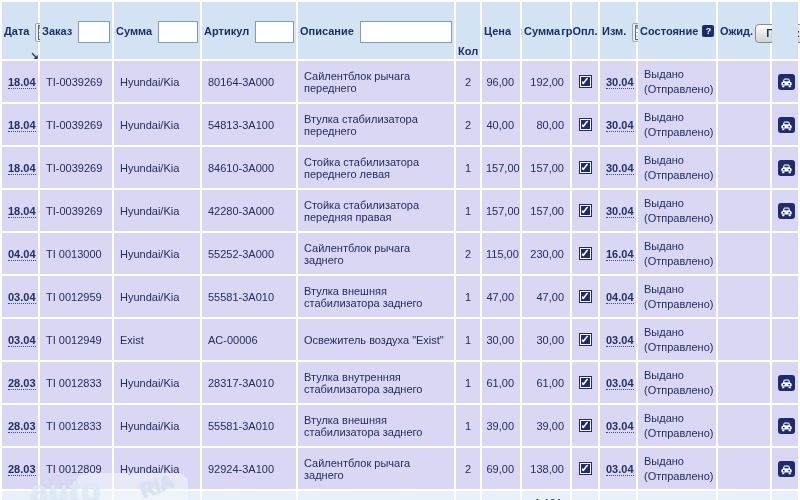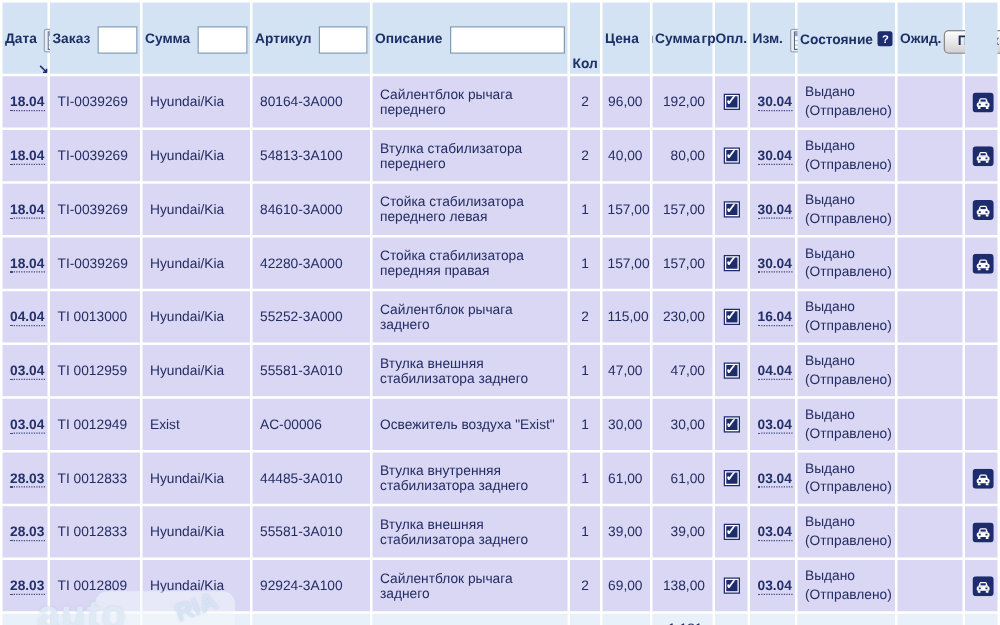--- a/index.html
+++ b/index.html
@@ -639,21 +639,21 @@
     <td class="a-center">
       <a class="link-dotted date-link">28.03</a>
     </td>
     <td class="a-left">
       <span>TI 0012833</span>
     </td>
     <td class="a-left">
       <span>Hyundai/Kia</span>
     </td>
     <td class="a-left">
-      <span>44485-3A010</span>
+      <span>28317-3A010</span>
     </td>
     <td class="a-left">
       <span>Втулка внутренняя стабилизатора заднего</span>
     </td>
     <td class="a-center">
       <span>1</span>
     </td>
     <td class="a-right">
       <span>61,00</span>
     </td>

